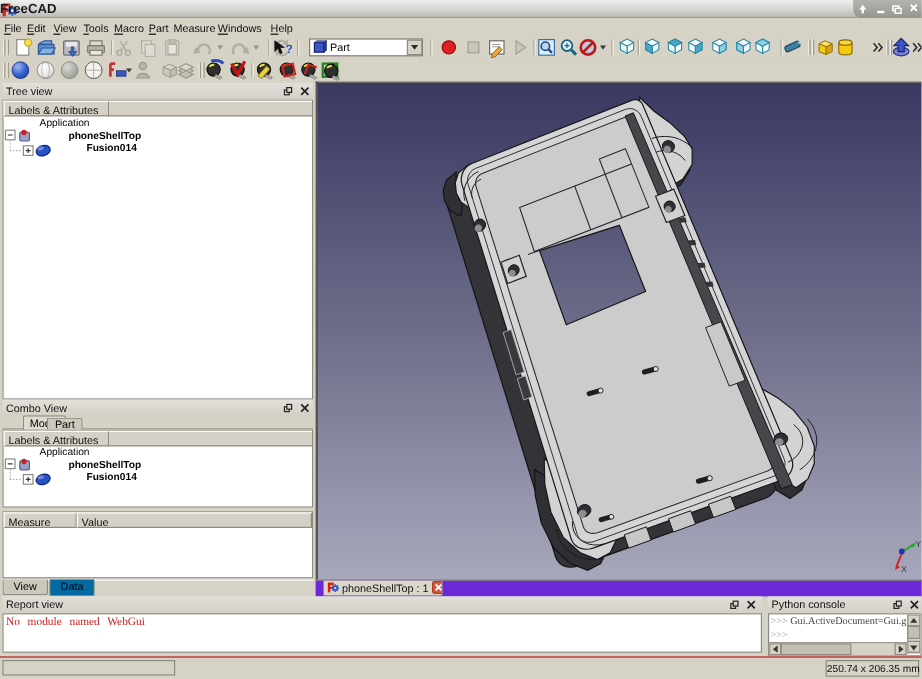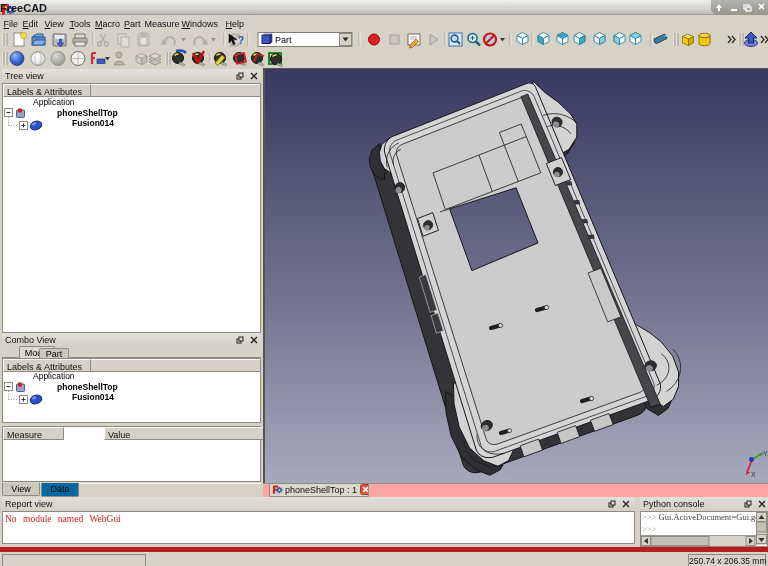--- a/index.html
+++ b/index.html
@@ -23,27 +23,27 @@
 .ptitle{position:absolute;left:2px;width:259px;height:14px;background:linear-gradient(#e2e0da,#d2cfc5);
  font-size:9px;color:#111;padding-left:3px;line-height:14px;}
 .pbtns{position:absolute;right:3px;top:2px;}
 .lahdr{position:absolute;background:#d5d1c6;border-top:1px solid #fcfbf8;border-left:1px solid #fcfbf8;
  border-right:1px solid #8e8b80;border-bottom:1px solid #8e8b80;font-size:9px;color:#111;
  padding:2px 0 0 3px;white-space:nowrap;}
 .sunken{position:absolute;background:#fff;border:1px solid #8e8b80;}
 .treetxt{font-size:8.5px;color:#000;margin-left:28px;}
 #viewport{position:absolute;left:263px;top:68px;width:505px;height:415px;
  border-left:2px solid #555;border-top:1px solid #555;}
-#viewtabs{position:absolute;left:263px;top:483px;width:505px;height:14px;background:#fca5a5;border-top:1px solid #8e8b80;}
+#viewtabs{position:absolute;left:263px;top:483px;width:505px;height:14px;background:#6d28d9;border-top:1px solid #8e8b80;}
 .vtab{position:absolute;left:6px;top:0px;width:100px;height:13px;white-space:nowrap;overflow:hidden;background:#dbd7cc;
  border:1px solid #8e8b80;border-top:none;border-bottom-left-radius:2px;border-bottom-right-radius:2px;
  font-size:9px;line-height:13px;color:#111;}
 #report{position:absolute;left:0;top:497px;width:637px;height:50px;}
 #pycon{position:absolute;left:640px;top:497px;width:128px;height:50px;}
-#statusbar{position:absolute;left:0;top:547px;width:768px;height:19px;background:#d6d2c6;border-top:5px solid #b91c1c;}
+#statusbar{position:absolute;left:0;top:547px;width:768px;height:19px;background:#d6d2c6;border-top:1px solid #b91c1c;}
 .ssunk{position:absolute;border:1px solid #8e8b80;background:#d6d2c6;}
 .ser{font-family:"Liberation Serif",serif;}
 </style></head>
 <body>
 
 <div id="titlebar">
  <span id="fcicon"><svg width="13" height="13" viewBox="0 0 13.5 13.5">
         <path d="M0 2 h7 v2.6 h-4 v2 h3.4 v2.6 h-3.4 v4 h-3z" fill="#e02010"></path>
         <rect x="11.10" y="7.30" width="1.8" height="1.8" fill="#2a52c0" transform="rotate(0 12.00 8.20)"></rect>
         <rect x="10.10" y="9.70" width="1.8" height="1.8" fill="#2a52c0" transform="rotate(45 11.00 10.60)"></rect>
@@ -334,21 +334,21 @@
         </g>
   <ellipse cx="33" cy="19.5" rx="6" ry="4.2" fill="#2a52c8" stroke="#142a7a" transform="rotate(-18 33 19.5)"></ellipse>
   <ellipse cx="31" cy="17.8" rx="2.6" ry="1.5" fill="#6d8ae0" transform="rotate(-18 31 18)"></ellipse>
  </svg>
  <span class="treetxt abs" style="left:29px;top:314px;font-weight:bold">phoneShellTop</span>
  <span class="treetxt abs" style="left:44px;top:324px;font-weight:bold">Fusion014</span>
 </div>
 
  <div class="sunken" style="left:2px;top:358px;width:259px;height:56px;"></div>
  <div class="lahdr" style="left:3px;top:359px;width:61px;height:13px;">Measure</div>
- <div class="lahdr" style="left:64px;top:359px;width:196px;height:13px;margin-left:40px;">Value</div>
+ <div class="lahdr" style="left:64px;top:359px;width:196px;height:13px;">Value</div>
  <div id="vdtabs">
  <div class="abs" style="left:2px;top:415px;width:259px;height:13px;border-top:1px solid #fdfcfa;"></div>
  <div class="abs" style="left:2px;top:415px;width:38px;height:13px;background:#ccc8bc;border:1px solid #8e8b80;border-top:none;border-bottom-left-radius:2px;border-bottom-right-radius:2px;font-size:9px;text-align:center;line-height:12px;">View</div>
  <div class="abs" style="left:41px;top:415px;width:38px;height:14px;background:#0369a1;border:1px solid #8e8b80;border-top:none;border-bottom-left-radius:2px;border-bottom-right-radius:2px;font-size:9px;text-align:center;line-height:13px;">Data</div>
 </div>
 </div>
 
 <div id="viewport"><svg id="vpsvg" width="503" height="414" viewBox="265 69 503 414">
 <defs>
 <linearGradient id="bg" x1="0" y1="69" x2="0" y2="483" gradientUnits="userSpaceOnUse">

